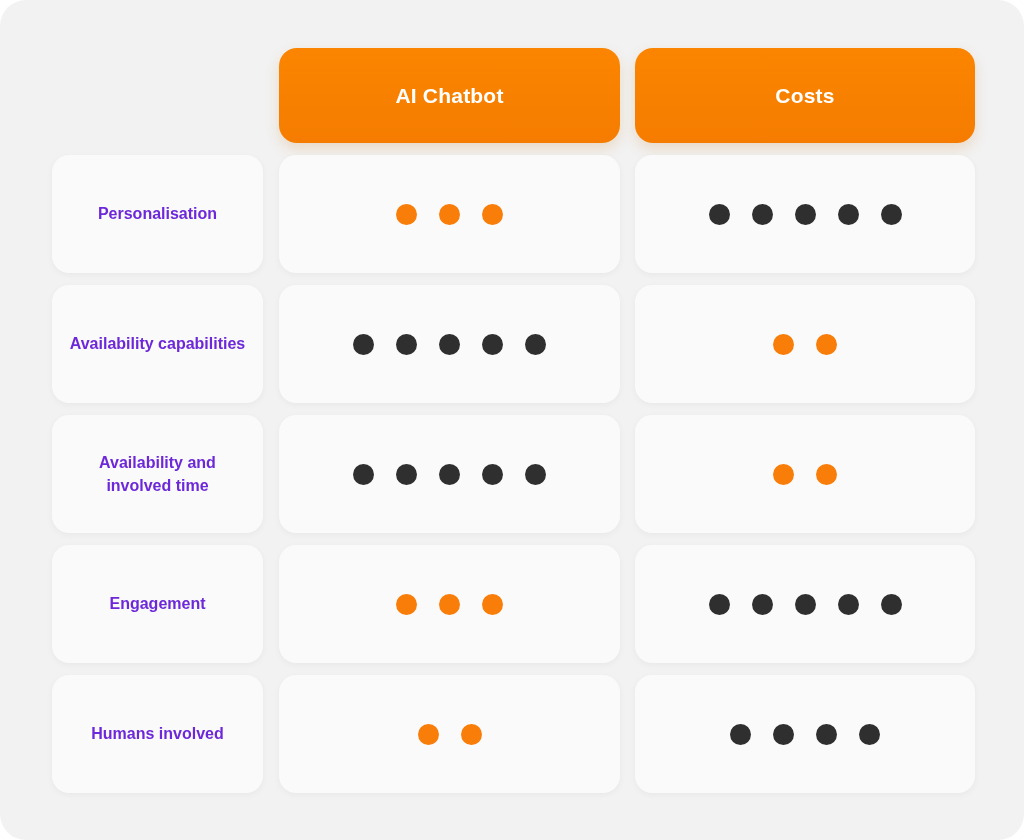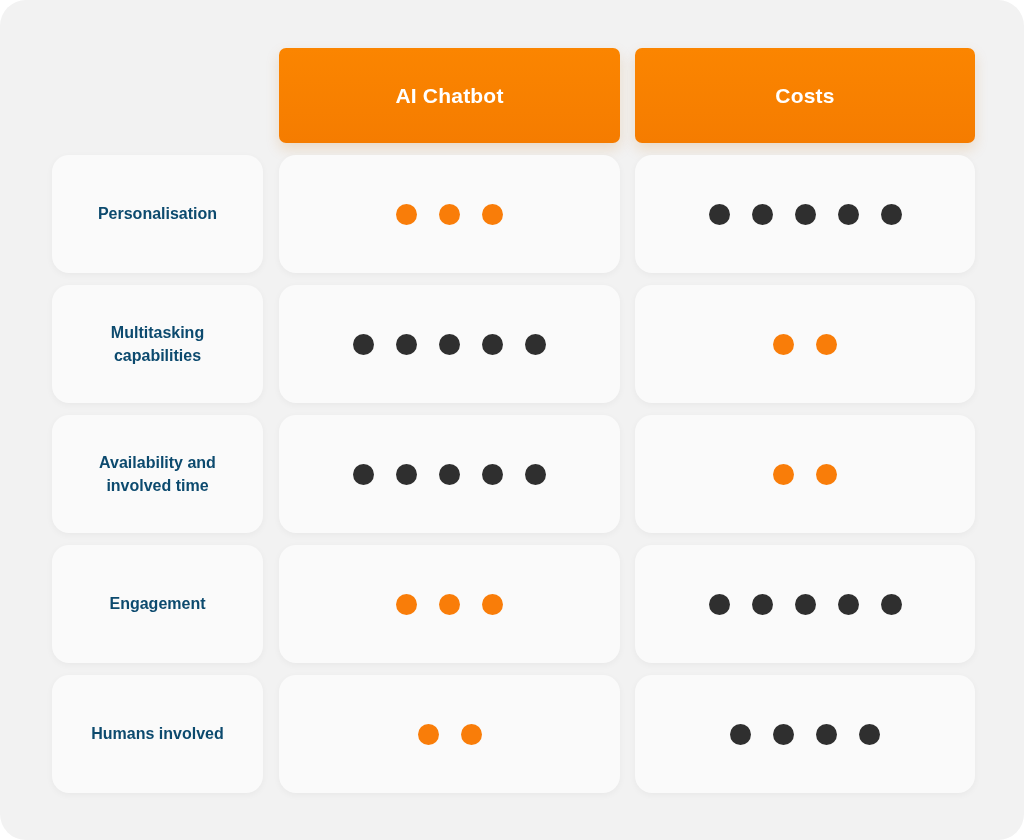--- a/index.html
+++ b/index.html
@@ -36,21 +36,21 @@
 
   
   .header-row {
     display: contents;
   }
   .header-spacer {
     grid-column: 1 / 2;
   }
   .header-cell {
     height: 95px;
-    border-radius: 7px;
+    border-radius: 18px;
     background: linear-gradient(180deg, #fb8500 0%, #f57c00 100%);
     display: flex;
     align-items: center;
     justify-content: center;
     box-shadow: 0 6px 14px rgba(200, 110, 0, 0.18);
   }
   .header-cell .header-label {
     color: #ffffff;
     font-size: 21px;
     font-weight: bold;
@@ -77,21 +77,21 @@
     border-radius: 17px;
     background: #fafafa;
     box-shadow: 0 2px 7px rgba(0, 0, 0, 0.045);
     display: flex;
     align-items: center;
     justify-content: center;
     padding: 0 14px;
     box-sizing: border-box;
   }
   .label-cell .row-label {
-    color: #0c4a6e;
+    color: #6d28d9;
     font-size: 16px;
     font-weight: bold;
     text-align: center;
     line-height: 1.45;
   }
 
   .dots-cell {
     height: 118px;
     border-radius: 17px;
     background: #fafafa;
@@ -145,21 +145,21 @@
             </div>
           </div><div class="spacer"></div><div class="dots-cell">
             <div class="dots">
               <span class="dot filled-dark"></span>
               <span class="dot filled-dark"></span>
               <span class="dot filled-dark"></span>
               <span class="dot filled-dark"></span>
               <span class="dot filled-dark"></span>
             </div>
           </div></div><div class="row-gap"></div><div class="data-row"><div class="label-cell">
-            <span class="row-label">Multitasking capabilities</span>
+            <span class="row-label">Availability capabilities</span>
           </div><div class="spacer"></div><div class="dots-cell">
             <div class="dots">
               <span class="dot filled-dark"></span>
               <span class="dot filled-dark"></span>
               <span class="dot filled-dark"></span>
               <span class="dot filled-dark"></span>
               <span class="dot filled-dark"></span>
             </div>
           </div><div class="spacer"></div><div class="dots-cell">
             <div class="dots">

